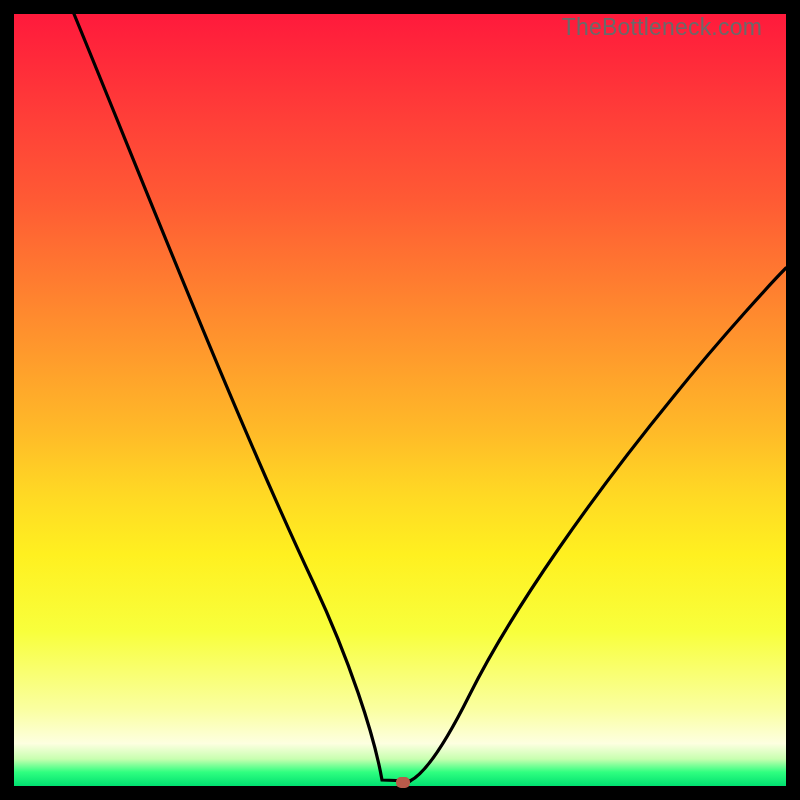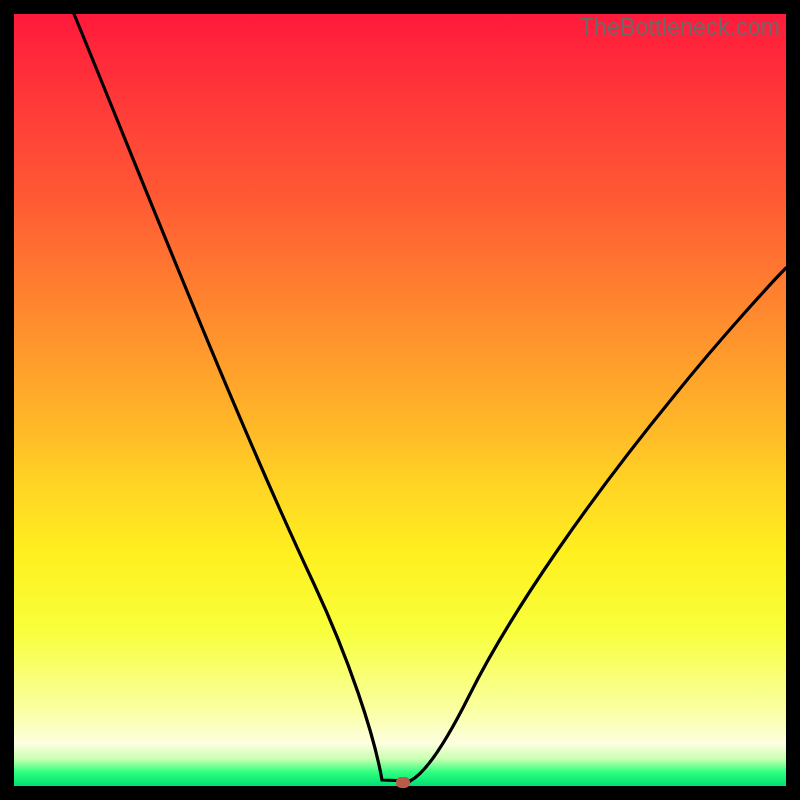--- a/index.html
+++ b/index.html
@@ -40,21 +40,21 @@
       #faffa0 90%,
       #fdffe0 94.5%,
       #c8ffb0 96.5%,
       #30ff80 98.2%,
       #00e070 100%
     );
   }
   .watermark {
     position: absolute;
     top: 0px;
-    right: 6px;
+    right: 24px;
     color: #6a6a6a;
     font-size: 23px;
     font-weight: 500;
     letter-spacing: 0.2px;
   }
   svg.curve {
     position: absolute;
     left: 0;
     top: 0;
     width: 100%;

